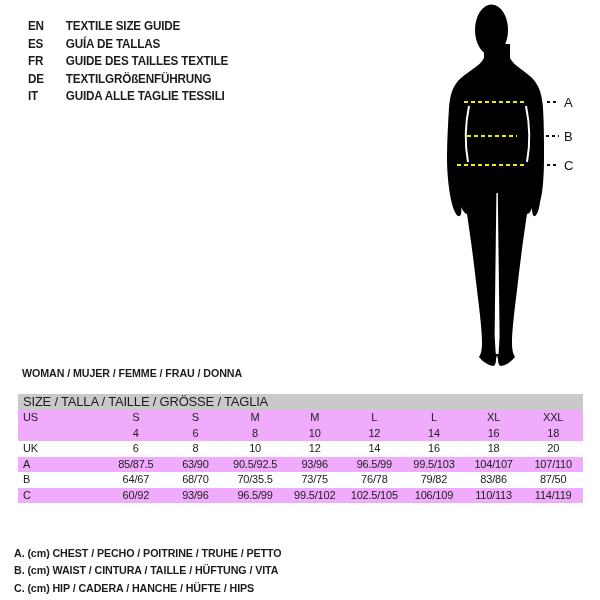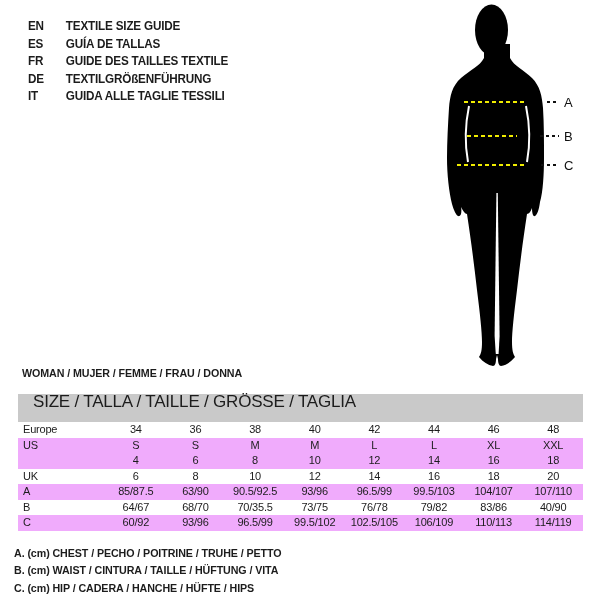--- a/index.html
+++ b/index.html
@@ -13,21 +13,21 @@
             letter-spacing:-0.2px;transform:scaleX(.9);transform-origin:left center;white-space:nowrap;}
   .lang-code{width:42px;flex:0 0 42px;}
   
   .figure{position:absolute;left:440px;top:2px;width:160px;height:366px;}
   .abc-label{font-family:"Liberation Sans",sans-serif;font-size:13px;fill:#111111;}
   
   .section-title{position:absolute;left:22px;top:367px;font-size:11.5px;font-weight:700;
                  letter-spacing:-0.1px;transform:scaleX(.93);transform-origin:left center;white-space:nowrap;}
   
   .size-table{position:absolute;left:18px;top:394px;width:565px;font-size:11px;letter-spacing:-0.2px;}
-  .t-header{background:#c9c9c9;height:28px;line-height:16px;padding-left:15px;font-size:17px;}
+  .t-header{background:#c9c9c9;height:16px;line-height:16px;padding-left:5px;font-size:13px;}
   .t-row{display:grid;grid-template-columns:88px repeat(8,1fr);height:15.5px;line-height:15.5px;}
   .t-row.zebra{background:#f0abfc;}
   .t-label{text-align:left;padding-left:5px;}
   .t-cell{text-align:center;}
   
   .legend{position:absolute;left:14px;top:545px;}
   .legend-line{height:17.3px;line-height:17.3px;font-size:11.5px;font-weight:700;
                letter-spacing:-0.1px;transform:scaleX(.93);transform-origin:left center;white-space:nowrap;}
 </style>
 </head>
@@ -106,31 +106,20 @@
     <text class="abc-label" x="124" y="138.5">B</text>
     <text class="abc-label" x="124" y="167.5">C</text>
   </g>
 </svg>
 
 <div class="section-title">WOMAN / MUJER / FEMME / FRAU / DONNA</div>
 
 <div class="size-table">
   <div class="t-header">SIZE / TALLA / TAILLE / GRÖSSE / TAGLIA</div>
 
-  <div class="t-row">
-    <span class="t-label">Europe</span>
-    <span class="t-cell">34</span>
-    <span class="t-cell">36</span>
-    <span class="t-cell">38</span>
-    <span class="t-cell">40</span>
-    <span class="t-cell">42</span>
-    <span class="t-cell">44</span>
-    <span class="t-cell">46</span>
-    <span class="t-cell">48</span>
-  </div>
 
   <div class="t-row zebra">
     <span class="t-label">US</span>
     <span class="t-cell">S</span>
     <span class="t-cell">S</span>
     <span class="t-cell">M</span>
     <span class="t-cell">M</span>
     <span class="t-cell">L</span>
     <span class="t-cell">L</span>
     <span class="t-cell">XL</span>
@@ -175,21 +164,21 @@
 
   <div class="t-row">
     <span class="t-label">B</span>
     <span class="t-cell">64/67</span>
     <span class="t-cell">68/70</span>
     <span class="t-cell">70/35.5</span>
     <span class="t-cell">73/75</span>
     <span class="t-cell">76/78</span>
     <span class="t-cell">79/82</span>
     <span class="t-cell">83/86</span>
-    <span class="t-cell">40/90</span>
+    <span class="t-cell">87/50</span>
   </div>
 
   <div class="t-row zebra">
     <span class="t-label">C</span>
     <span class="t-cell">60/92</span>
     <span class="t-cell">93/96</span>
     <span class="t-cell">96.5/99</span>
     <span class="t-cell">99.5/102</span>
     <span class="t-cell">102.5/105</span>
     <span class="t-cell">106/109</span>

